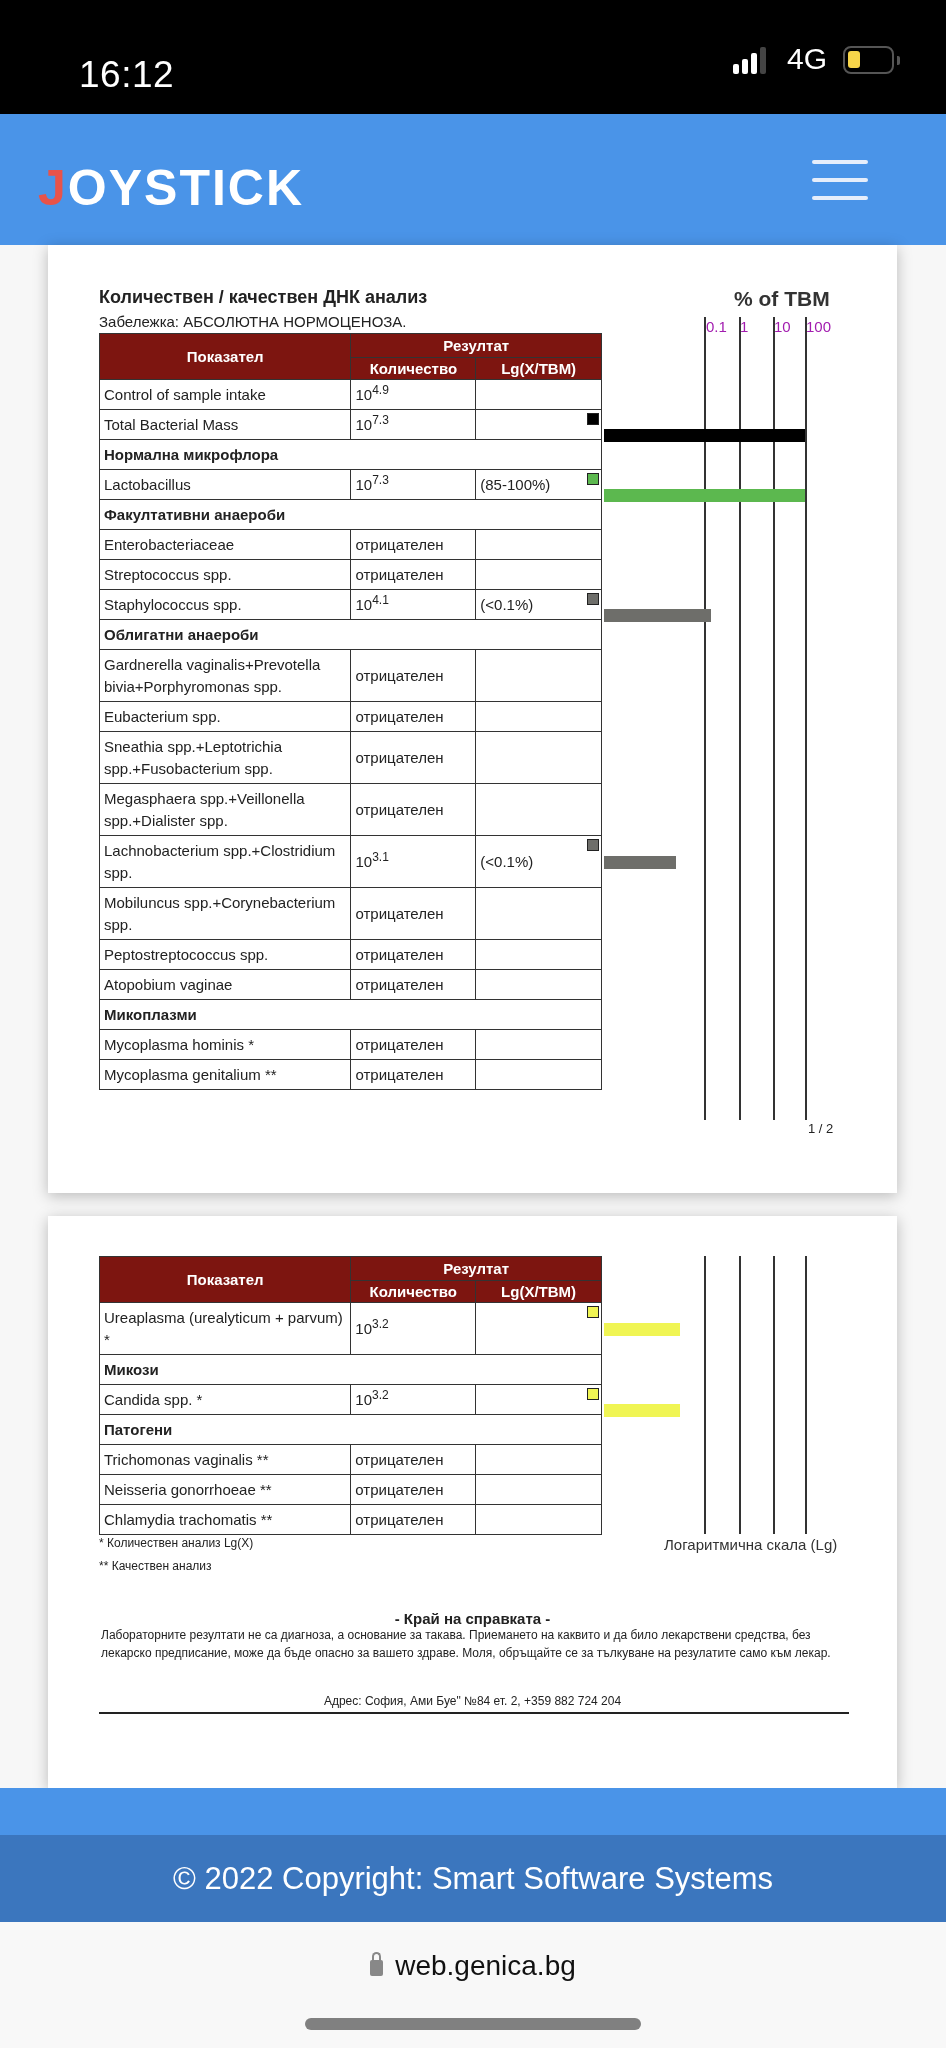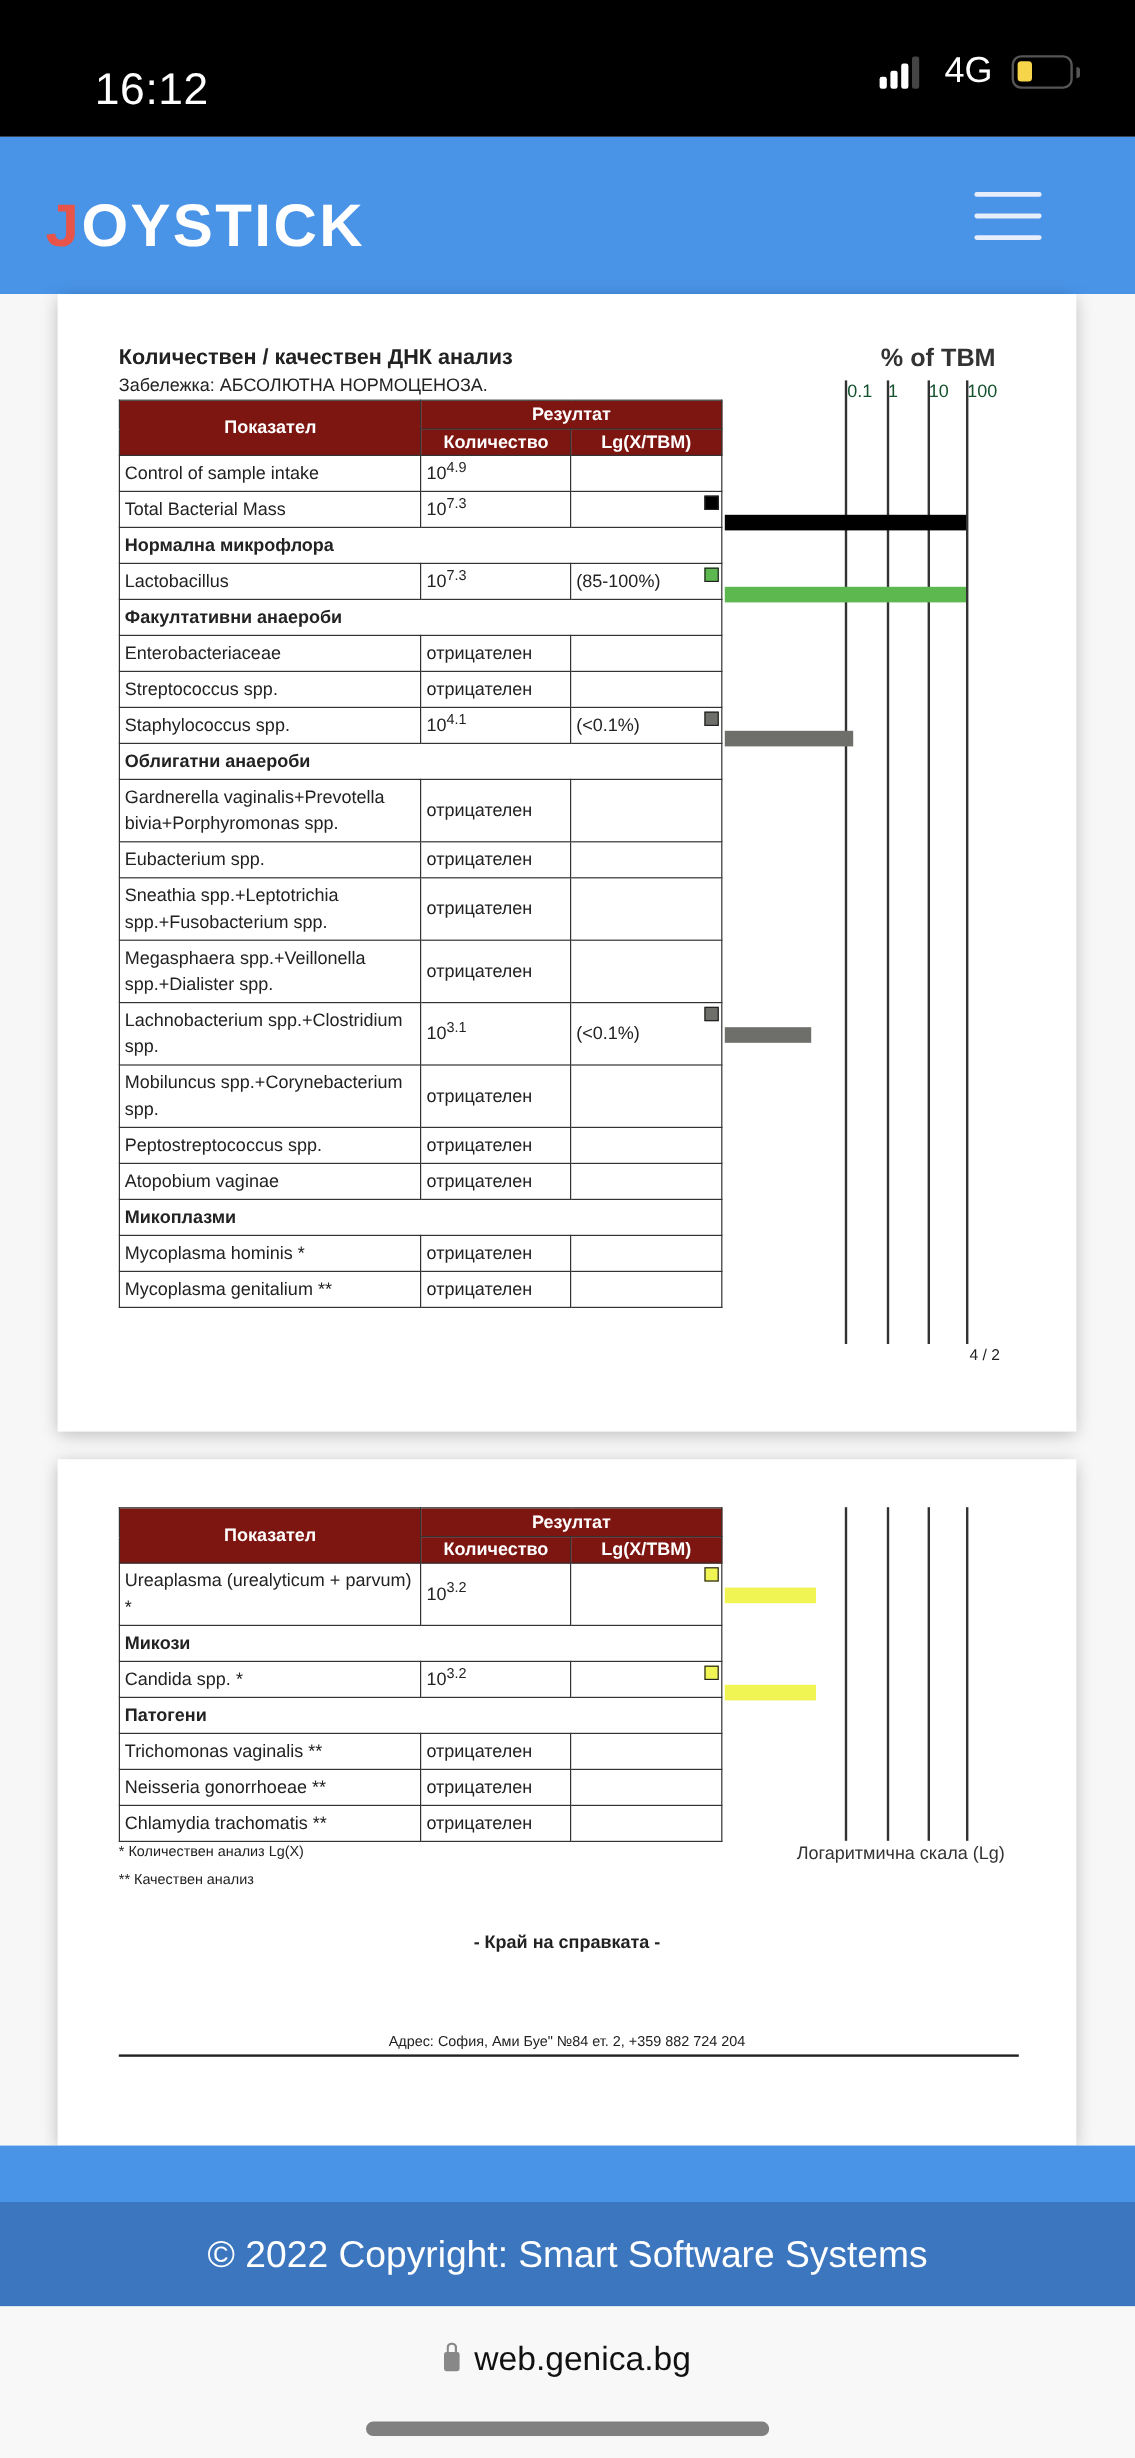--- a/index.html
+++ b/index.html
@@ -19,21 +19,21 @@
   .menu-btn { position: absolute; left: 810px; top: 44px; width: 60px; height: 44px; cursor: pointer; }
   .menu-btn span { position: absolute; left: 2px; width: 56px; height: 4px; background: #e6eefb; border-radius: 2px; }
 
   .card { position: absolute; left: 48px; width: 849px; background: #fff; box-shadow: 0 3px 14px rgba(0,0,0,0.25); }
   .card1 { top: 245px; height: 948px; }
   .card2 { top: 1216px; height: 572px; }
 
   .doc-title { position: absolute; left: 51px; top: 42px; font-size: 18px; font-weight: bold; color: #222; }
   .doc-note { position: absolute; left: 51px; top: 68px; font-size: 15px; color: #222; }
   .chart-title { position: absolute; left: 686px; top: 42px; font-size: 21px; font-weight: bold; color: #333; }
-  .tick { position: absolute; top: 73px; font-size: 15px; color: #14532d; }
+  .tick { position: absolute; top: 73px; font-size: 15px; color: #a21caf; }
 
   table.res { position: absolute; left: 51px; width: 503px; border-collapse: collapse; font-size: 15px; color: #222; }
   table.res th { background: #7d1510; color: #fff; font-weight: bold; font-size: 15px; border: 1px solid #333; text-align: center; }
   table.res td { border: 1.5px solid #333; padding: 0 4px; height: 30px; vertical-align: middle; line-height: 22px; position: relative; }
   table.res td.c1 { width: 252px; }
   table.res td.c2 { width: 125px; }
   table.res td.c3 { width: 126px; }
   table.res tr.tall td { height: 52px; }
   table.res tr.sect td { font-weight: bold; }
   sup { font-size: 12px; vertical-align: 6px; line-height: 0; }
@@ -196,21 +196,21 @@
         </tr>
         <tr>
           <td class="c1">Mycoplasma genitalium **</td>
           <td class="c2">отрицателен</td>
           <td class="c3"><span></span></td>
         </tr>
       </tbody>
   </table>
 
   <div id="chart1"></div>
-  <div class="pagenum">4 / 2</div>
+  <div class="pagenum">1 / 2</div>
 <div class="gridline" style="left: 691px; top: 72px; height: 803px;"></div>
     <div class="gridline" style="left: 725px; top: 72px; height: 803px;"></div>
     <div class="gridline" style="left: 757px; top: 72px; height: 803px;"></div>
     <div class="gridline" style="left: 656px; top: 72px; height: 803px;"></div>
     <div class="bar" style="background: rgb(0, 0, 0); left: 556px; width: 201px; top: 183.5px;"></div>
     <div class="bar" style="background: rgb(92, 184, 79); left: 556px; width: 201px; top: 243.5px;"></div>
     <div class="bar" style="background: rgb(110, 110, 106); left: 556px; width: 107.144px; top: 363.5px;"></div>
     <div class="bar" style="background: rgb(110, 110, 106); left: 556px; width: 72.1442px; top: 610.5px;"></div>
   </div>
 
@@ -260,20 +260,21 @@
         </tr>
       </tbody>
   </table>
 
   <div id="chart2"></div>
 
   <div class="foot-notes" style="top:320px">* Количествен анализ Lg(X)</div>
   <div class="foot-notes" style="top:343px">** Качествен анализ</div>
   <div class="log-scale">Логаритмична скала (Lg)</div>
   <div class="end-title">- Край на справката -</div>
+  <div class="disclaimer">Лабораторните резултати не са диагноза, а основание за такава. Приемането на каквито и да било лекарствени средства, без лекарско предписание, може да бъде опасно за вашето здраве. Моля, обръщайте се за тълкуване на резулатите само към лекар.</div>
   <div class="address">Адрес: София, Ами Буе" №84 ет. 2, +359 882 724 204</div>
   <div class="rule"></div>
 <div class="gridline" style="left: 691px; top: 40px; height: 278px;"></div>
     <div class="gridline" style="left: 725px; top: 40px; height: 278px;"></div>
     <div class="gridline" style="left: 757px; top: 40px; height: 278px;"></div>
     <div class="gridline" style="left: 656px; top: 40px; height: 278px;"></div>
     <div class="bar" style="background: rgb(240, 245, 84); left: 556px; width: 75.536px; top: 106.5px;"></div>
     <div class="bar" style="background: rgb(240, 245, 84); left: 556px; width: 75.536px; top: 187.5px;"></div>
   </div>
 

